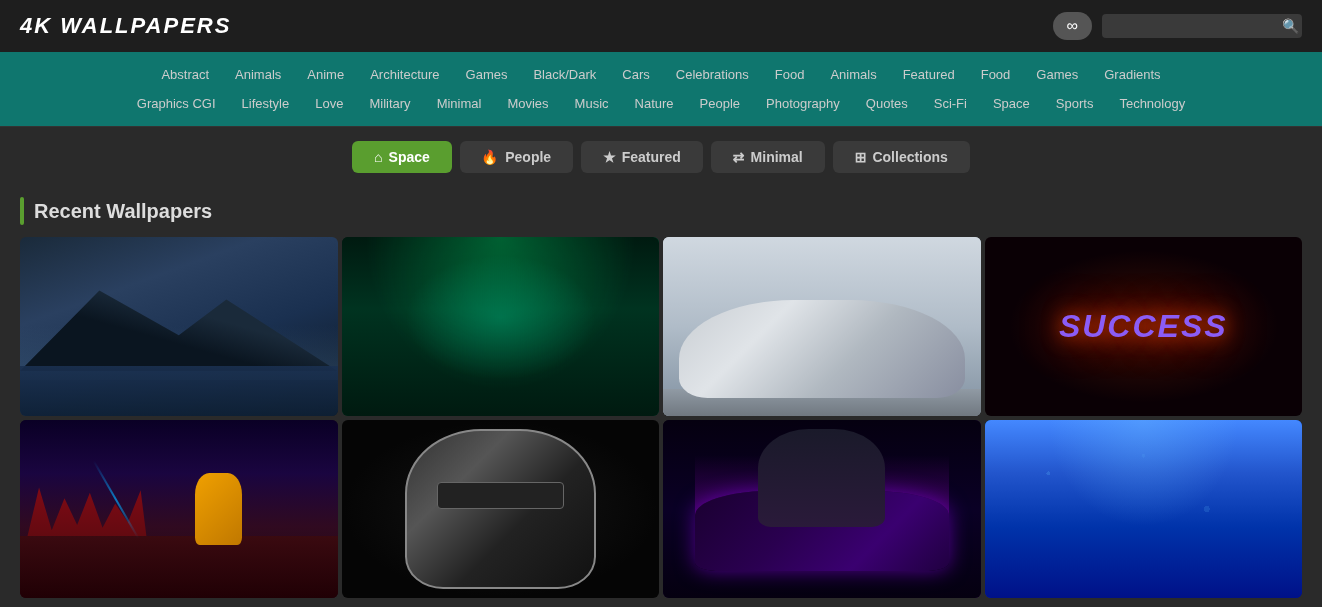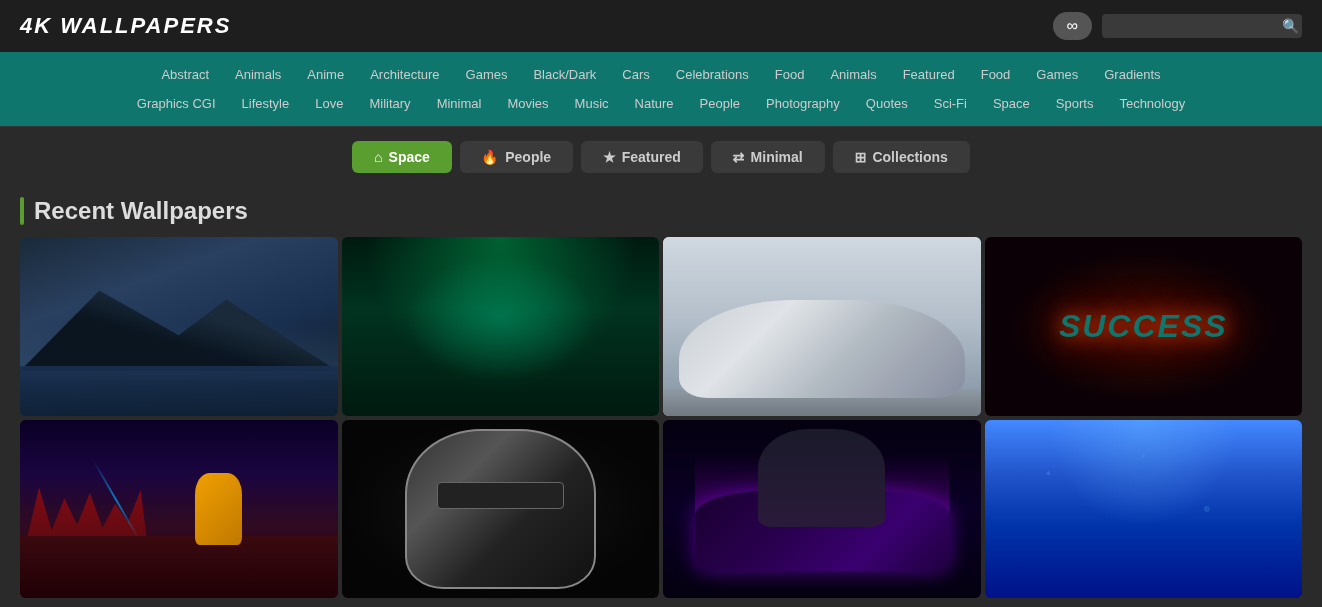--- a/index.html
+++ b/index.html
@@ -131,21 +131,21 @@
       gap: 10px;
     }
     .section-title-bar {
       width: 4px;
       height: 28px;
       background-color: #5a9e2f;
       border-radius: 2px;
       flex-shrink: 0;
     }
     .section-title h2 {
-      font-size: 24px;
+      font-size: 20px;
       color: #ddd;
       font-weight: 600;
     }
 
     
     .wallpaper-grid {
       display: grid;
       grid-template-columns: repeat(4, 1fr);
       gap: 4px;
       padding: 0 20px 20px 20px;
@@ -241,21 +241,21 @@
     
     .wp-4-text {
       position: absolute;
       inset: 0;
       display: flex;
       align-items: center;
       justify-content: center;
       font-size: 32px;
       font-weight: 900;
       font-style: italic;
-      color: #0f766e;
+      color: #8b5cf6;
       text-shadow: 0 0 20px #ff4400, 0 0 40px #cc2200;
       letter-spacing: 2px;
     }
     .wp-4-glow {
       position: absolute;
       inset: 0;
       background: radial-gradient(ellipse at center, rgba(180,50,0,0.3) 0%, transparent 60%);
     }
 
     .wp-5 {

